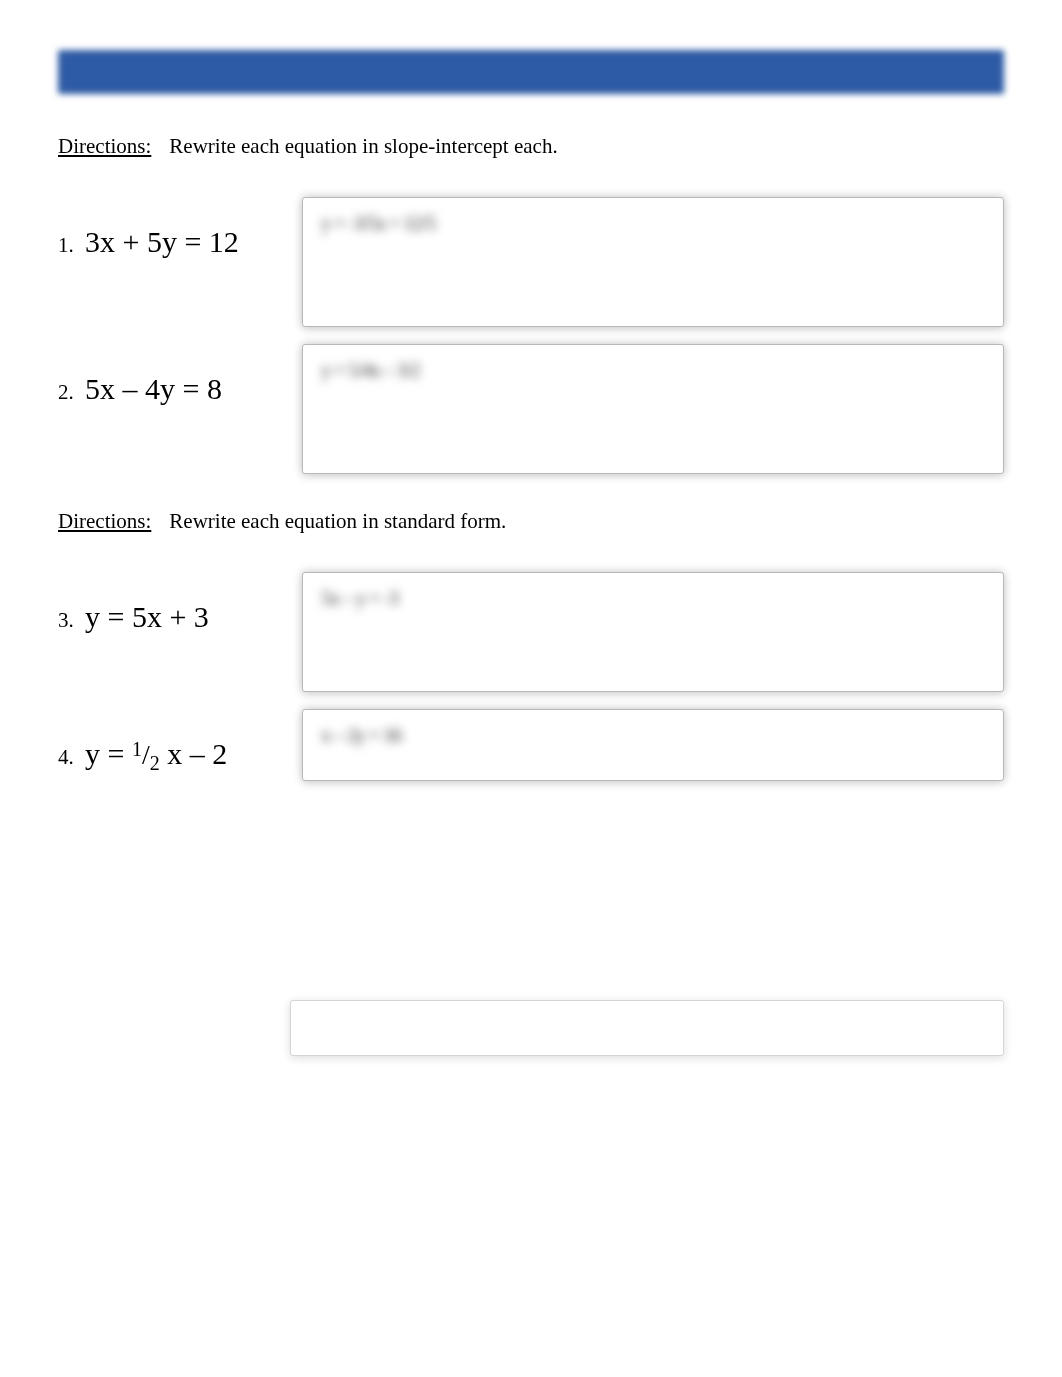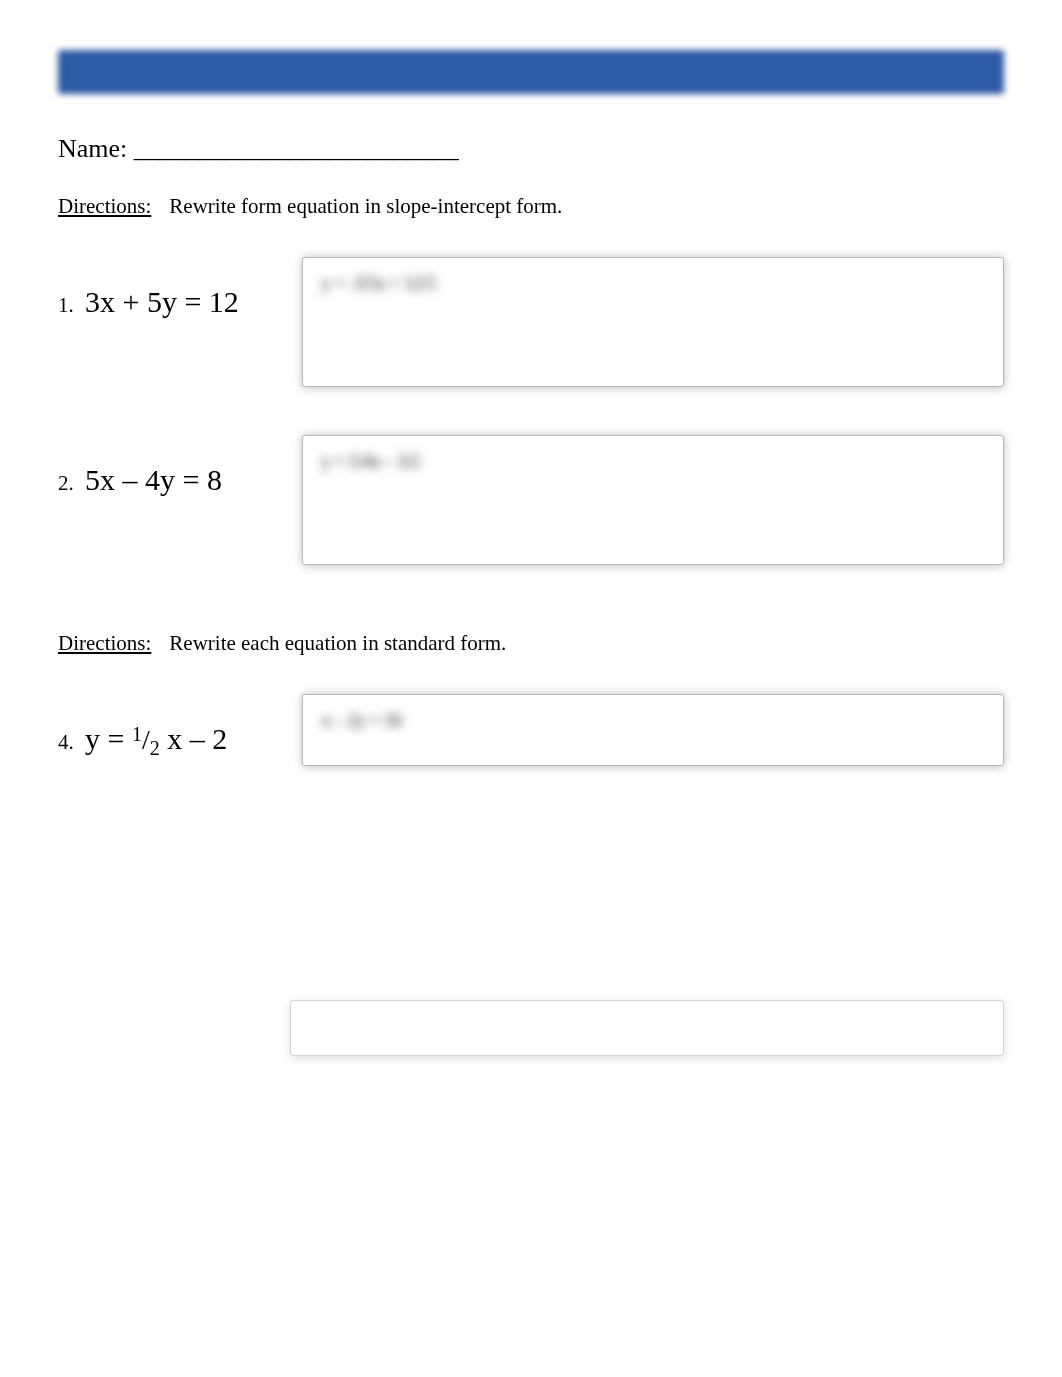--- a/index.html
+++ b/index.html
@@ -35,21 +35,21 @@
       color: #000;
       margin-bottom: 38px;
     }
     .directions .dir-label {
       margin-right: 18px;
       text-decoration: underline;
     }
     .problem-row {
       display: flex;
       align-items: flex-start;
-      margin-bottom: 48px;
+      margin-bottom: 17px;
       gap: 12px;
     }
     .problem-label {
       flex: 0 0 232px;
       padding-top: 28px;
       font-size: 21px;
       color: #000;
       white-space: nowrap;
     }
     .problem-label .num {
@@ -117,27 +117,23 @@
     }
     
   </style>
 </head>
 <body>
 
 <div class="page">
 
   <div class="header-bar"></div>
 
-  <div class="name-line">
-    <span>Name:</span>
-    <span>_________________________</span>
-  </div>
 
   <div class="directions">
-    <span class="dir-label">Directions:</span><span>Rewrite form equation in slope-intercept form.</span>
+    <span class="dir-label">Directions:</span><span>Rewrite each equation in slope-intercept each.</span>
   </div>
 
   <div class="problem-row">
     <div class="problem-label">
       <span class="num">1.</span>
       <span class="eq">3x + 5y = 12</span>
     </div>
     <div class="answer-box">
       <div class="answer-blur">y = -3/5x + 12/5</div>
     </div>
@@ -152,20 +148,29 @@
       <div class="answer-blur">y = 5/4x – 3/2</div>
     </div>
   </div>
 
   <div class="section-gap"></div>
 
   <div class="directions">
     <span class="dir-label">Directions:</span><span>Rewrite each equation in standard form.</span>
   </div>
 
+  <div class="problem-row">
+    <div class="problem-label">
+      <span class="num">3.</span>
+      <span class="eq">y = 5x + 3</span>
+    </div>
+    <div class="answer-box short">
+      <div class="answer-blur">5x – y = -3</div>
+    </div>
+  </div>
 
   <div class="problem-row">
     <div class="problem-label">
       <span class="num">4.</span>
       <span class="eq">
         <span>y = </span><span class="frac"><span class="numer">1</span><span class="slash">/</span><span class="denom">2</span></span><span> x – 2</span>
       </span>
     </div>
     <div class="answer-box cut">
       <div class="answer-blur">x – 2y = 16</div>

